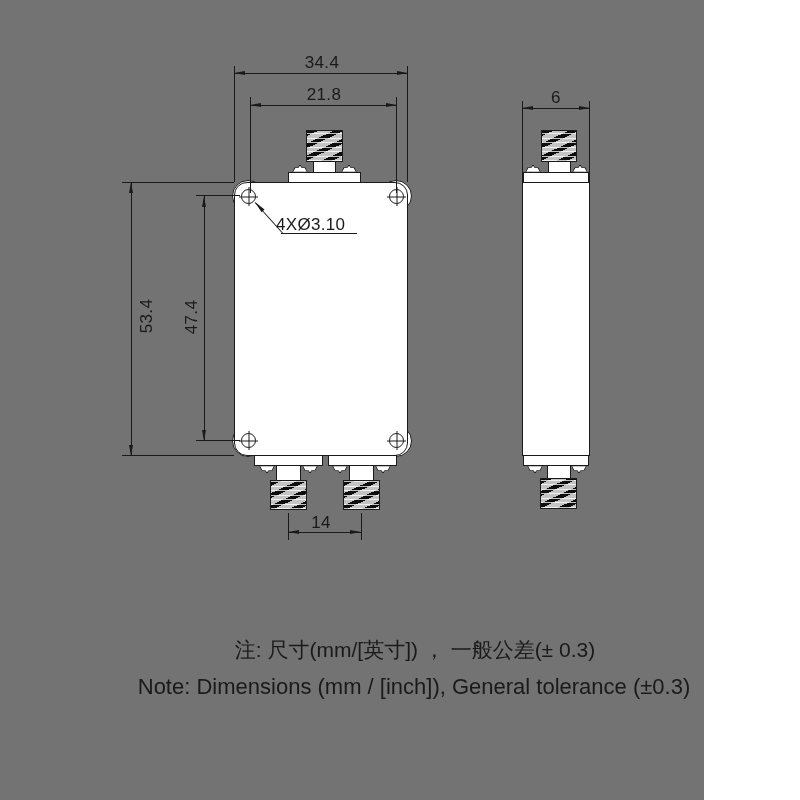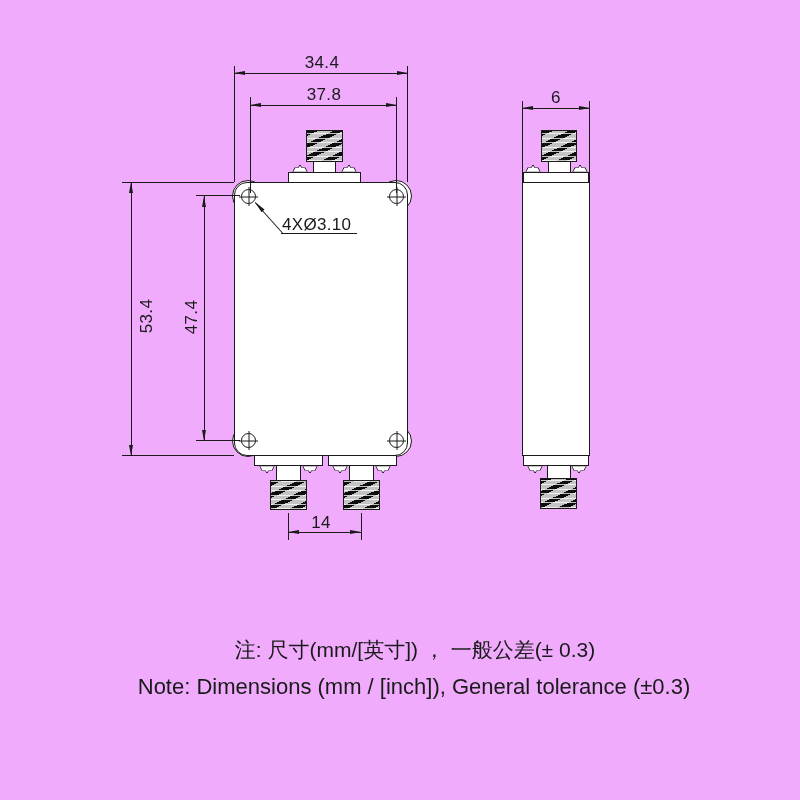--- a/index.html
+++ b/index.html
@@ -1,19 +1,19 @@
 <!DOCTYPE html>
 <html><head>
 <meta charset="utf-8">
 <style>
   :root{ --ln:#1a1a1a; }
   *{ box-sizing:border-box; margin:0; padding:0; }
   html,body{ width:800px; height:800px; background:#fff;
     font-family:"Liberation Sans","DejaVu Sans",sans-serif; color:#1a1a1a; }
-  #canvas{ position:relative; width:800px; height:800px; background:#f0abfc; overflow:hidden; }
+  #canvas{ position:relative; width:704px; height:800px; background:#737373; overflow:hidden; }
   
   .shape{ position:absolute; background:#fff; border:1.4px solid var(--ln); }
   .lobe{ position:absolute; width:32px; height:32px; border:1.3px solid var(--ln);
          border-radius:50%; background:#fff; z-index:1; }
   .bodybox{ z-index:2; }
   .z3{ z-index:3; }
 
   
   .hole{ position:absolute; width:15px; height:15px; border:1.2px solid var(--ln);
          border-radius:50%; background:#fff; z-index:3; }
@@ -110,21 +110,21 @@
       <div class="ar ar-r" style="left:397px; top:71px;"></div>
       <div class="dimtxt" style="left:292px; top:54px; width:60px;">34.4</div>
     </div>
 
     <div>
       <div class="vline" style="left:250px; top:97px; height:96px;"></div>
       <div class="vline" style="left:396px; top:97px; height:96px;"></div>
       <div class="hline" style="left:250px; top:105px; width:147px;"></div>
       <div class="ar ar-l" style="left:250px; top:103px;"></div>
       <div class="ar ar-r" style="left:386px; top:103px;"></div>
-      <div class="dimtxt" style="left:294px; top:86px; width:60px;">37.8</div>
+      <div class="dimtxt" style="left:294px; top:86px; width:60px;">21.8</div>
     </div>
 
     <div>
       <div class="hline" style="left:122px; top:182px; width:112px;"></div>
       <div class="hline" style="left:122px; top:455px; width:112px;"></div>
       <div class="vline" style="left:131px; top:182px; height:274px;"></div>
       <div class="ar ar-u" style="left:129px; top:182px;"></div>
       <div class="ar ar-d" style="left:129px; top:445px;"></div>
       <div class="dimtxt vdim" style="left:117px; top:307px; width:60px; height:18px;">53.4</div>
     </div>
@@ -144,21 +144,21 @@
       <div class="hline" style="left:288px; top:532px; width:73px;"></div>
       <div class="ar ar-l" style="left:288px; top:530px;"></div>
       <div class="ar ar-r" style="left:350px; top:530px;"></div>
       <div class="dimtxt" style="left:288px; top:514px; width:66px;">14</div>
     </div>
 
     <div>
       <div class="leader-arrow" style="left:255px; top:200px; transform:rotate(48deg);"></div>
       <div class="leader" style="left:255px; top:202px; width:41px; transform:rotate(48deg);"></div>
       <div class="hline" style="left:281px; top:233px; width:76px;"></div>
-      <div class="dimtxt" style="left:282px; top:216px; text-align:left;">4XØ3.10</div>
+      <div class="dimtxt" style="left:276px; top:216px; text-align:left;">4XØ3.10</div>
     </div>
   </div>
 
   <div>
 
     <div class="shape bodybox" style="left:522px; top:182px; width:68px; height:274px;"></div>
 
     <div>
       <div class="shape z3" style="left:523px; top:172px; width:66px; height:11px;"></div>
       <div class="bump" style="left:525px; top:165px; width:16px; height:8px;"></div>

